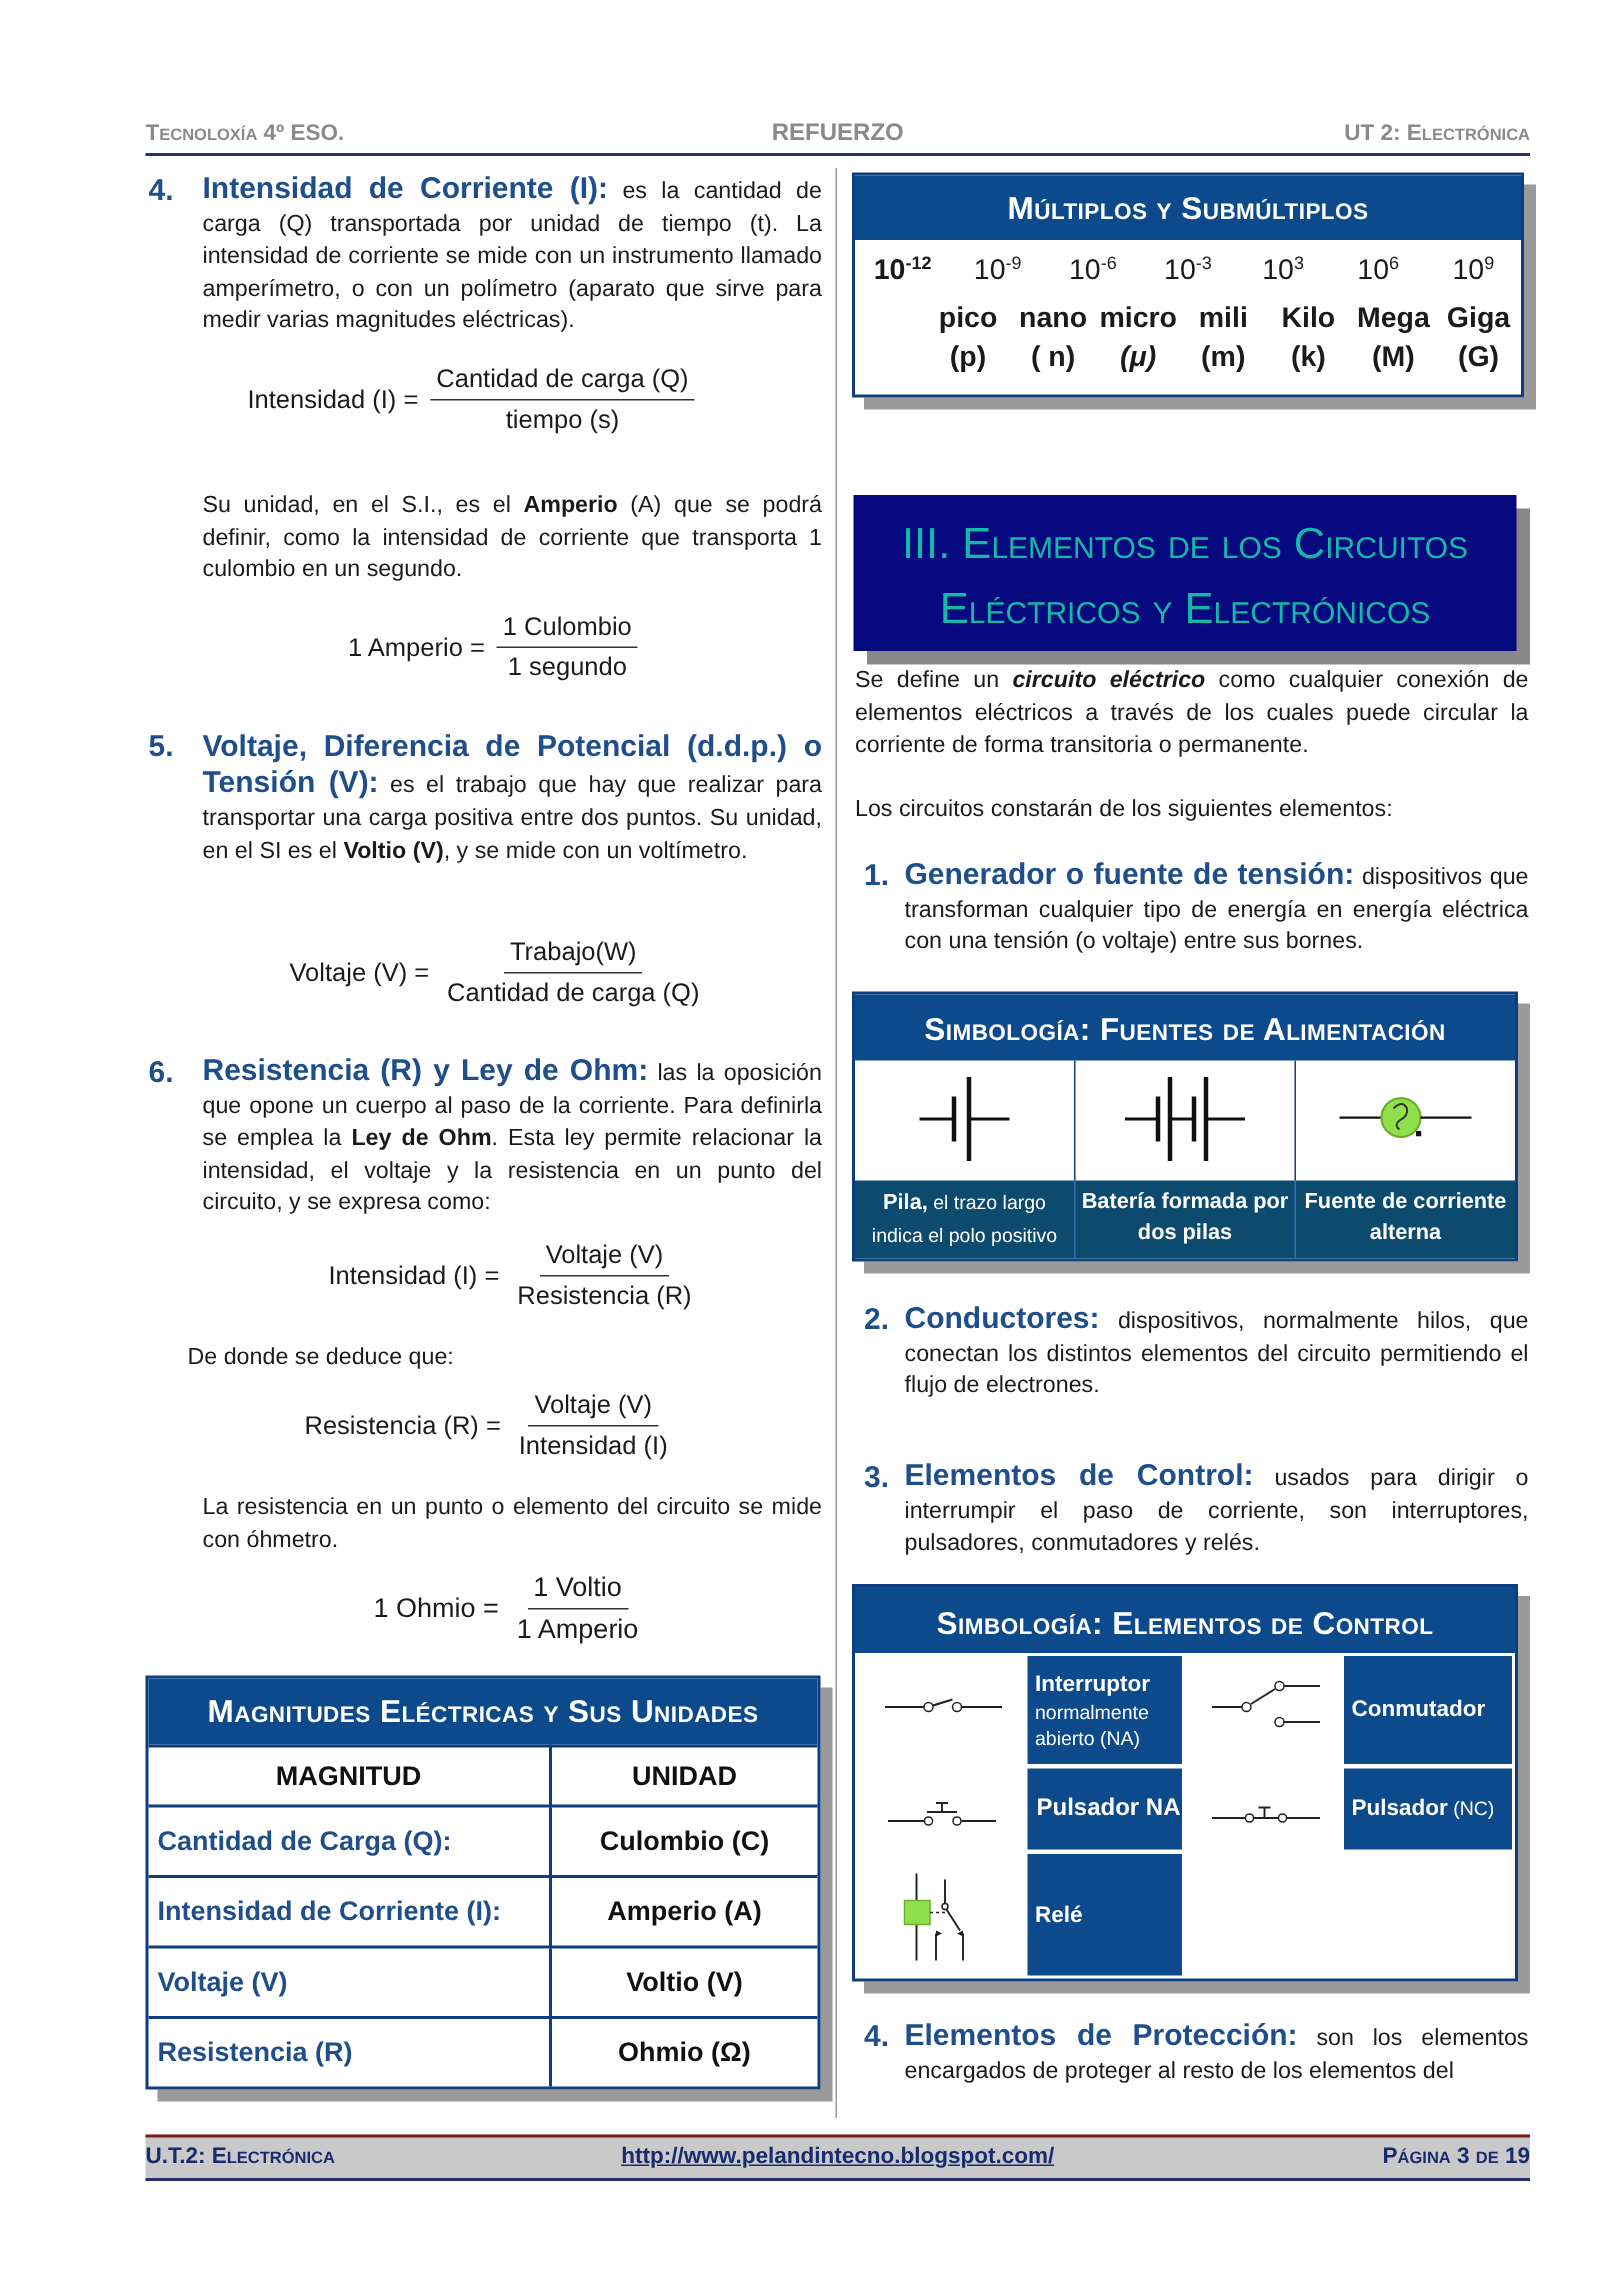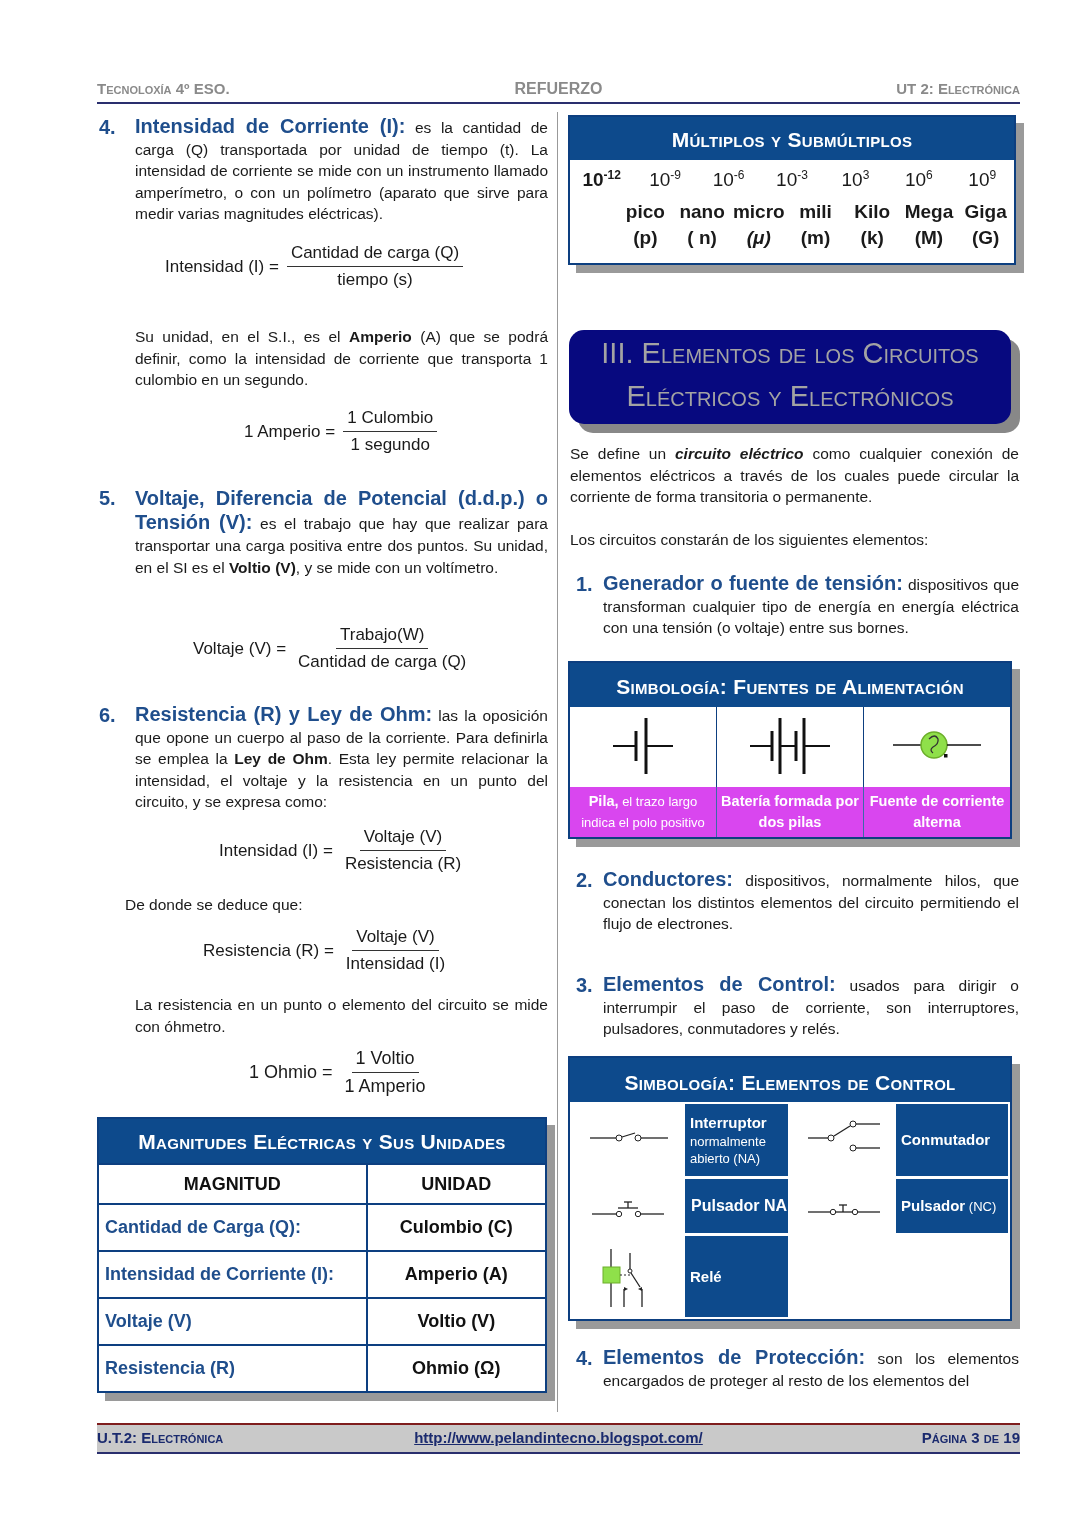--- a/index.html
+++ b/index.html
@@ -28,32 +28,32 @@
 
   
   .box { position:absolute; border:2px solid #0d3f80; background:#fff; box-shadow:8px 8px 0 #9a9a9a; }
   .box-title { background:#0d4a8c; color:#fff; font-weight:bold; text-align:center; font-variant:small-caps; font-size:21px; letter-spacing:0.3px; }
 
   .mult-row { display:flex; justify-content:flex-start; text-align:center; font-size:19px; }
   .mult-row .cell { width:64px; }
   .mult-row sup { font-size:12px; }
   .prefix { font-weight:bold; font-size:19px; line-height:26px; }
 
-  .sec3 { position:absolute; left:569px; top:330px; width:442px; height:92px; background:#07097f; box-shadow:9px 9px 0 #888; color:#a3a3a3; text-align:center; font-size:29px; font-variant:small-caps; line-height:43px; padding-top:2px;border-radius:15px; }
+  .sec3 { position:absolute; left:569px; top:330px; width:442px; height:92px; background:#07097f; box-shadow:9px 9px 0 #888; color:#14b8a6; text-align:center; font-size:29px; font-variant:small-caps; line-height:43px; padding-top:12px; }
 
   table.mag { border-collapse:collapse; width:100%; }
   table.mag td { border:2px solid #0d3f80; height:43px; font-weight:bold; font-size:18px; }
   table.mag td.k { color:#1f4e8c; padding-left:6px; }
   table.mag td.v { text-align:center; color:#111; }
   table.mag tr.th td { text-align:center; color:#111; height:36px; font-size:18px; }
 
   .sym-grid { display:flex; }
   .sym-cell { flex:1; height:80px; border-right:1px solid #0d3f80; display:flex; align-items:center; justify-content:center; }
   .sym-cell:last-child { border-right:none; }
-  .cap-grid { display:flex; background:#d946ef; }
+  .cap-grid { display:flex; background:#0c4a6e; }
   .cap-cell { flex:1; color:#fff; font-weight:bold; font-size:14.5px; text-align:center; line-height:21px; padding:4px 2px; border-right:1px solid #3b6aa8; }
   .cap-cell:last-child { border-right:none; }
   .thin { font-weight:normal; font-size:13px; }
 
   .ctl { position:absolute; }
   .ctl-lbl { position:absolute; background:#0d4a8c; color:#fff; font-weight:bold; font-size:15px; line-height:20px; padding-left:5px; box-sizing:border-box; display:flex; flex-direction:column; justify-content:center; }
 
   
   .ftr { position:absolute; left:97px; top:1423px; width:923px; height:27px; background:#c9c9c9; border-top:2px solid #7f1d1d; border-bottom:2px solid #2a2f6e; font-family:"Liberation Sans Narrow","Liberation Sans", sans-serif; font-weight:bold; color:#1a2a6e; font-size:15px; }
   .ftr .l { position:absolute; left:0; top:4px; }
@@ -81,21 +81,21 @@
   <div class="frac">
       <span class="n">Cantidad de carga (Q)</span>
       <span class="d">tiempo (s)</span>
     </div>
 </div>
 
 <div class="para" style="left:135px;top:326px;width:413px;">
   <span>Su unidad, en el S.I., es el </span><span class="b">Amperio</span><span> (A) que se podrá definir, como la intensidad de corriente que transporta 1 culombio en un segundo.</span>
 </div>
 
-<div class="formula" style="left:244px;top:408px;">
+<div class="formula" style="left:232px;top:408px;">
   <span>1 Amperio =</span>
   <div class="frac">
       <span class="n">1 Culombio</span>
       <span class="d">1 segundo</span>
     </div>
 </div>
 
 <div class="num" style="left:99px;top:487px;">5.</div>
 <div class="para" style="left:135px;top:487px;width:413px;line-height:22px;">
   <span class="h">Voltaje, Diferencia de Potencial (d.d.p.) o Tensión (V):</span><span> es el trabajo que hay que realizar para transportar una carga positiva entre dos puntos. Su unidad, en el SI es el </span><span class="b">Voltio (V)</span><span>, y se mide con un voltímetro.</span>

